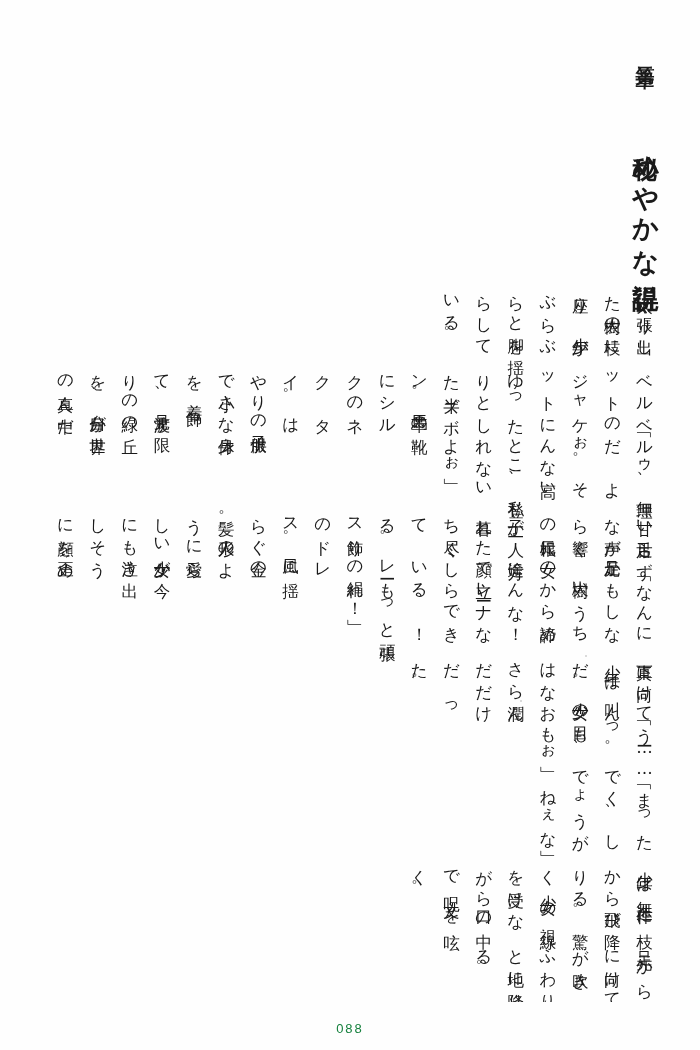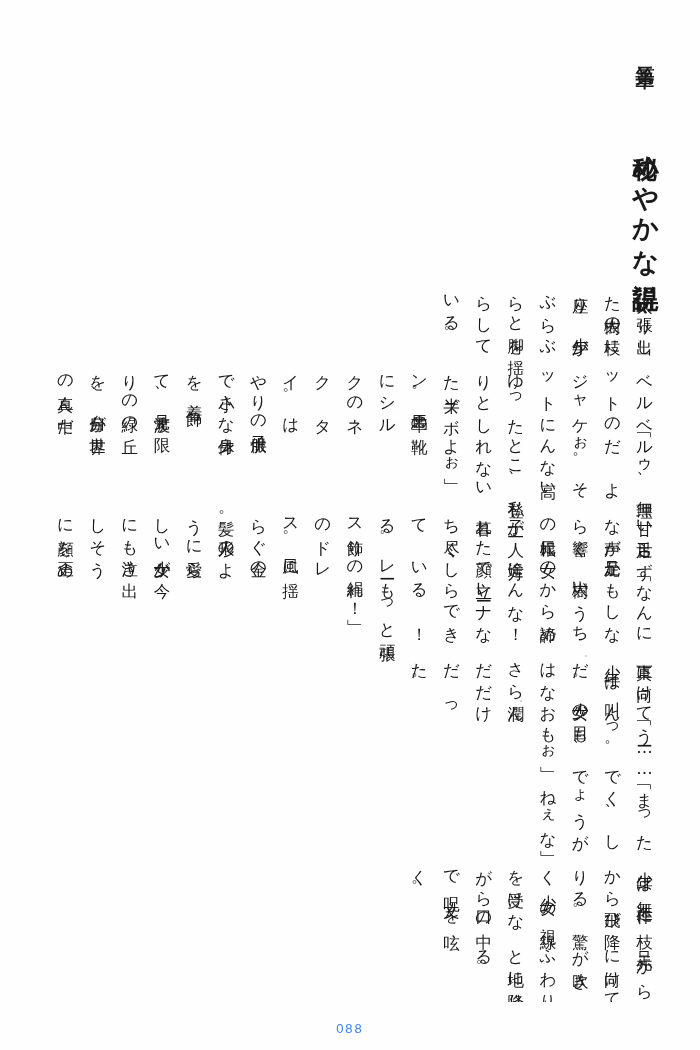--- a/index.html
+++ b/index.html
@@ -71,21 +71,21 @@
     padding-top: 16px;
   }
   .page-number {
     position: absolute;
     bottom: 14px;
     left: 0;
     right: 0;
     text-align: center;
     font-size: 13px;
     letter-spacing: 2px;
-    color: #3b82f6;
+    color: #15803d;
     font-family: "Liberation Sans", sans-serif;
   }
   .speck {
     position: absolute;
     width: 2px;
     height: 2px;
     background: #cfcfcf;
     border-radius: 50%;
   }
 </style>

